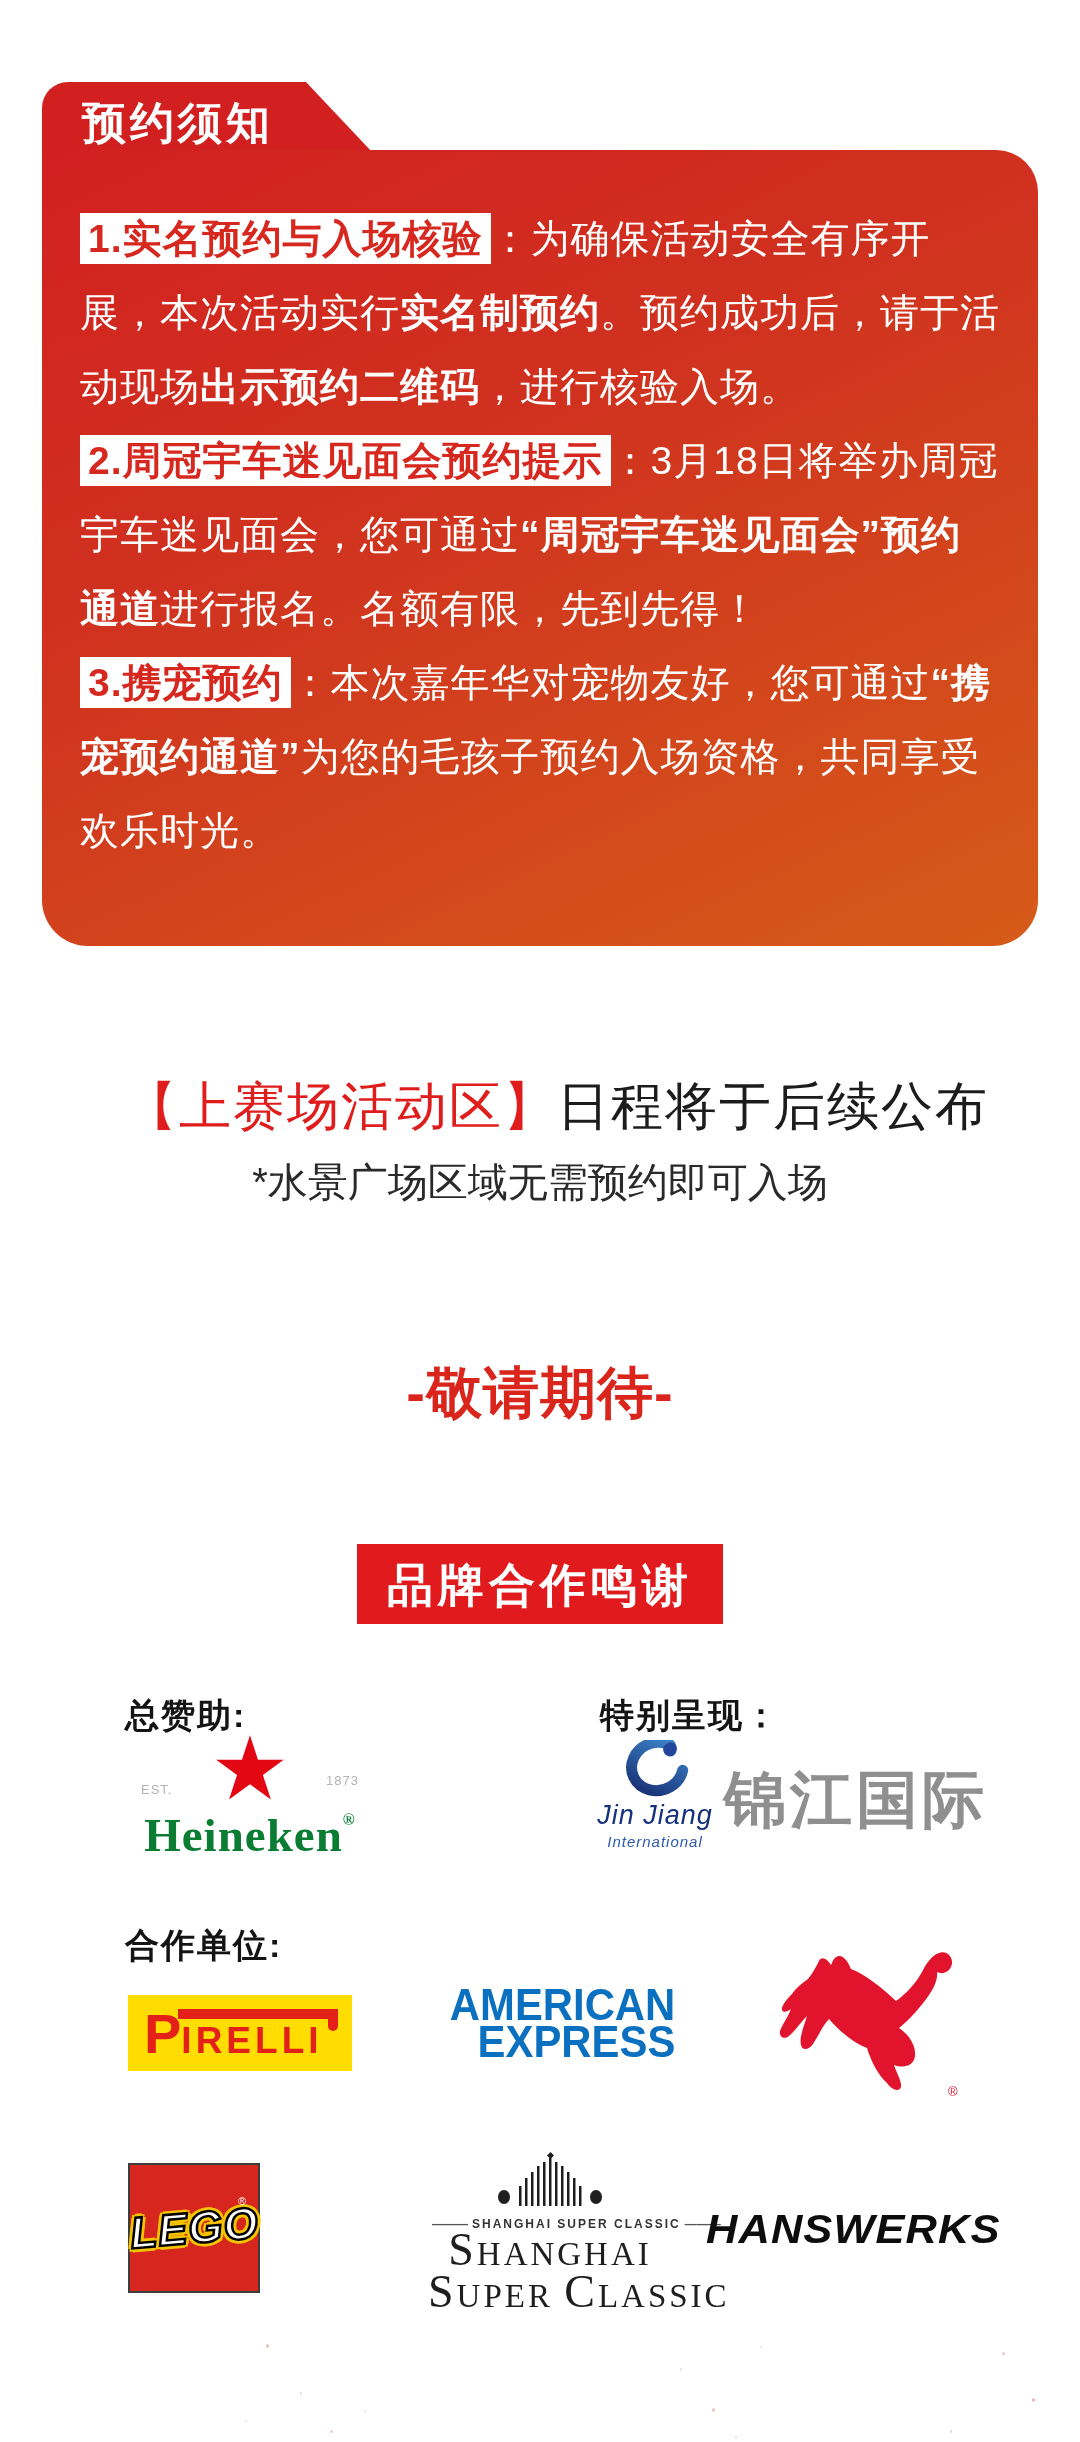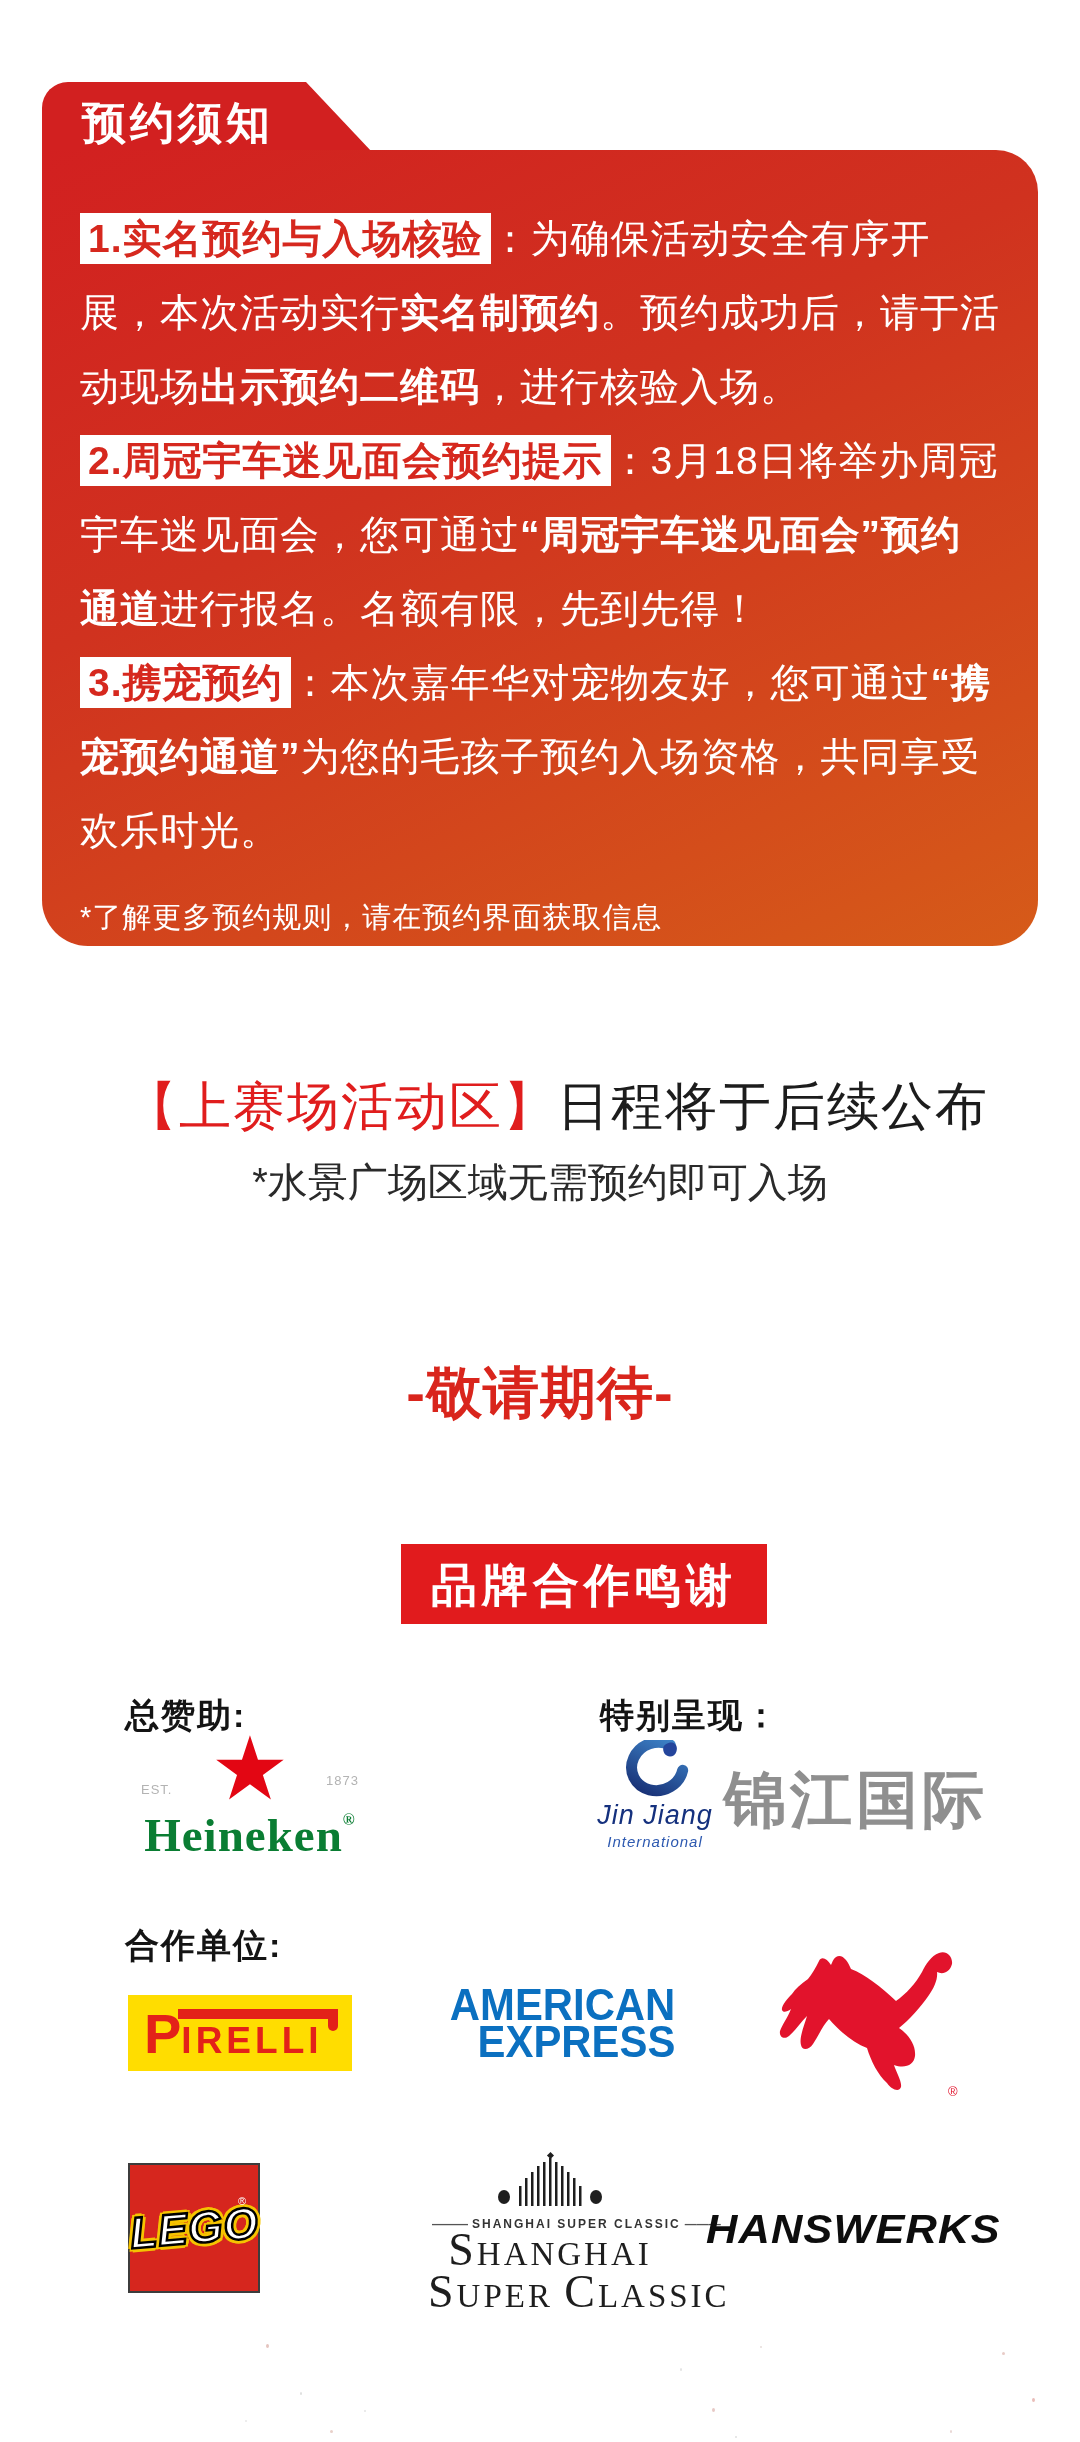--- a/index.html
+++ b/index.html
@@ -27,21 +27,21 @@
   .heading-dark{color:#1c1c1c;}
   .note{position:absolute;left:0;width:100%;text-align:center;font-size:40px;color:#2a2a2a;}
   .note-1{top:1155px;}
   .note-2{top:1224px;}
   .coming-soon{position:absolute;top:1356px;left:0;width:100%;text-align:center;
                font-size:56px;font-weight:bold;color:#d9251c;letter-spacing:1px;}
 
   
   .badge{position:absolute;top:1544px;left:540px;transform:translateX(-50%);
          background:#e11b1d;color:#fff;font-size:46px;font-weight:bold;height:80px;
-         line-height:82px;padding:0 30px;letter-spacing:5px;white-space:nowrap;margin-left:44px;}
+         line-height:82px;padding:0 30px;letter-spacing:5px;white-space:nowrap;}
   .sponsor-label{position:absolute;font-size:34px;font-weight:bold;color:#141414;letter-spacing:2px;}
   .label-chief{left:125px;top:1693px;}
   .label-special{left:600px;top:1693px;}
   .label-partners{left:125px;top:1923px;}
 
   
   .heineken{position:absolute;left:135px;top:1726px;width:230px;text-align:center;}
   .hk-star{font-size:88px;line-height:86px;color:#e30613;}
   .hk-est{position:absolute;left:6px;top:56px;font-size:13px;color:#b3b3b3;letter-spacing:1px;}
   .hk-year{position:absolute;right:6px;top:47px;font-size:13px;color:#b3b3b3;letter-spacing:1px;}
@@ -119,21 +119,20 @@
   <div class="card">
     <div class="card-tab">
       <div class="card-tab-title">预约须知</div>
     </div>
     <div class="card-body">
       <div class="card-text">
         <p><span class="hl">1.实名预约与入场核验</span><span>：</span><span>为确保活动安全有序开展，本次活动实行</span><span class="b">实名制预约</span><span>。预约成功后，请于活动现场</span><span class="b">出示预约二维码</span><span>，进行核验入场。</span></p>
         <p><span class="hl">2.周冠宇车迷见面会预约提示</span><span>：</span><span>3月18日将举办周冠宇车迷见面会，您可通过</span><span class="b">“周冠宇车迷见面会”预约通道</span><span>进行报名。名额有限，先到先得！</span></p>
         <p><span class="hl">3.携宠预约</span><span>：</span><span>本次嘉年华对宠物友好，您可通过</span><span class="b">“携宠预约通道”</span><span>为您的毛孩子预约入场资格，共同享受欢乐时光。</span></p>
       </div>
-      <div class="footnote">*了解更多预约规则，请在预约界面获取信息</div>
     </div>
   </div>
 
   <div class="schedule-heading">
     <span class="heading-red">【上赛场活动区】</span><span class="heading-dark">日程将于后续公布</span>
   </div>
   <div class="note note-1">*水景广场区域无需预约即可入场</div>
   <div class="coming-soon">-敬请期待-</div>
 
   <div class="badge">品牌合作鸣谢</div>

